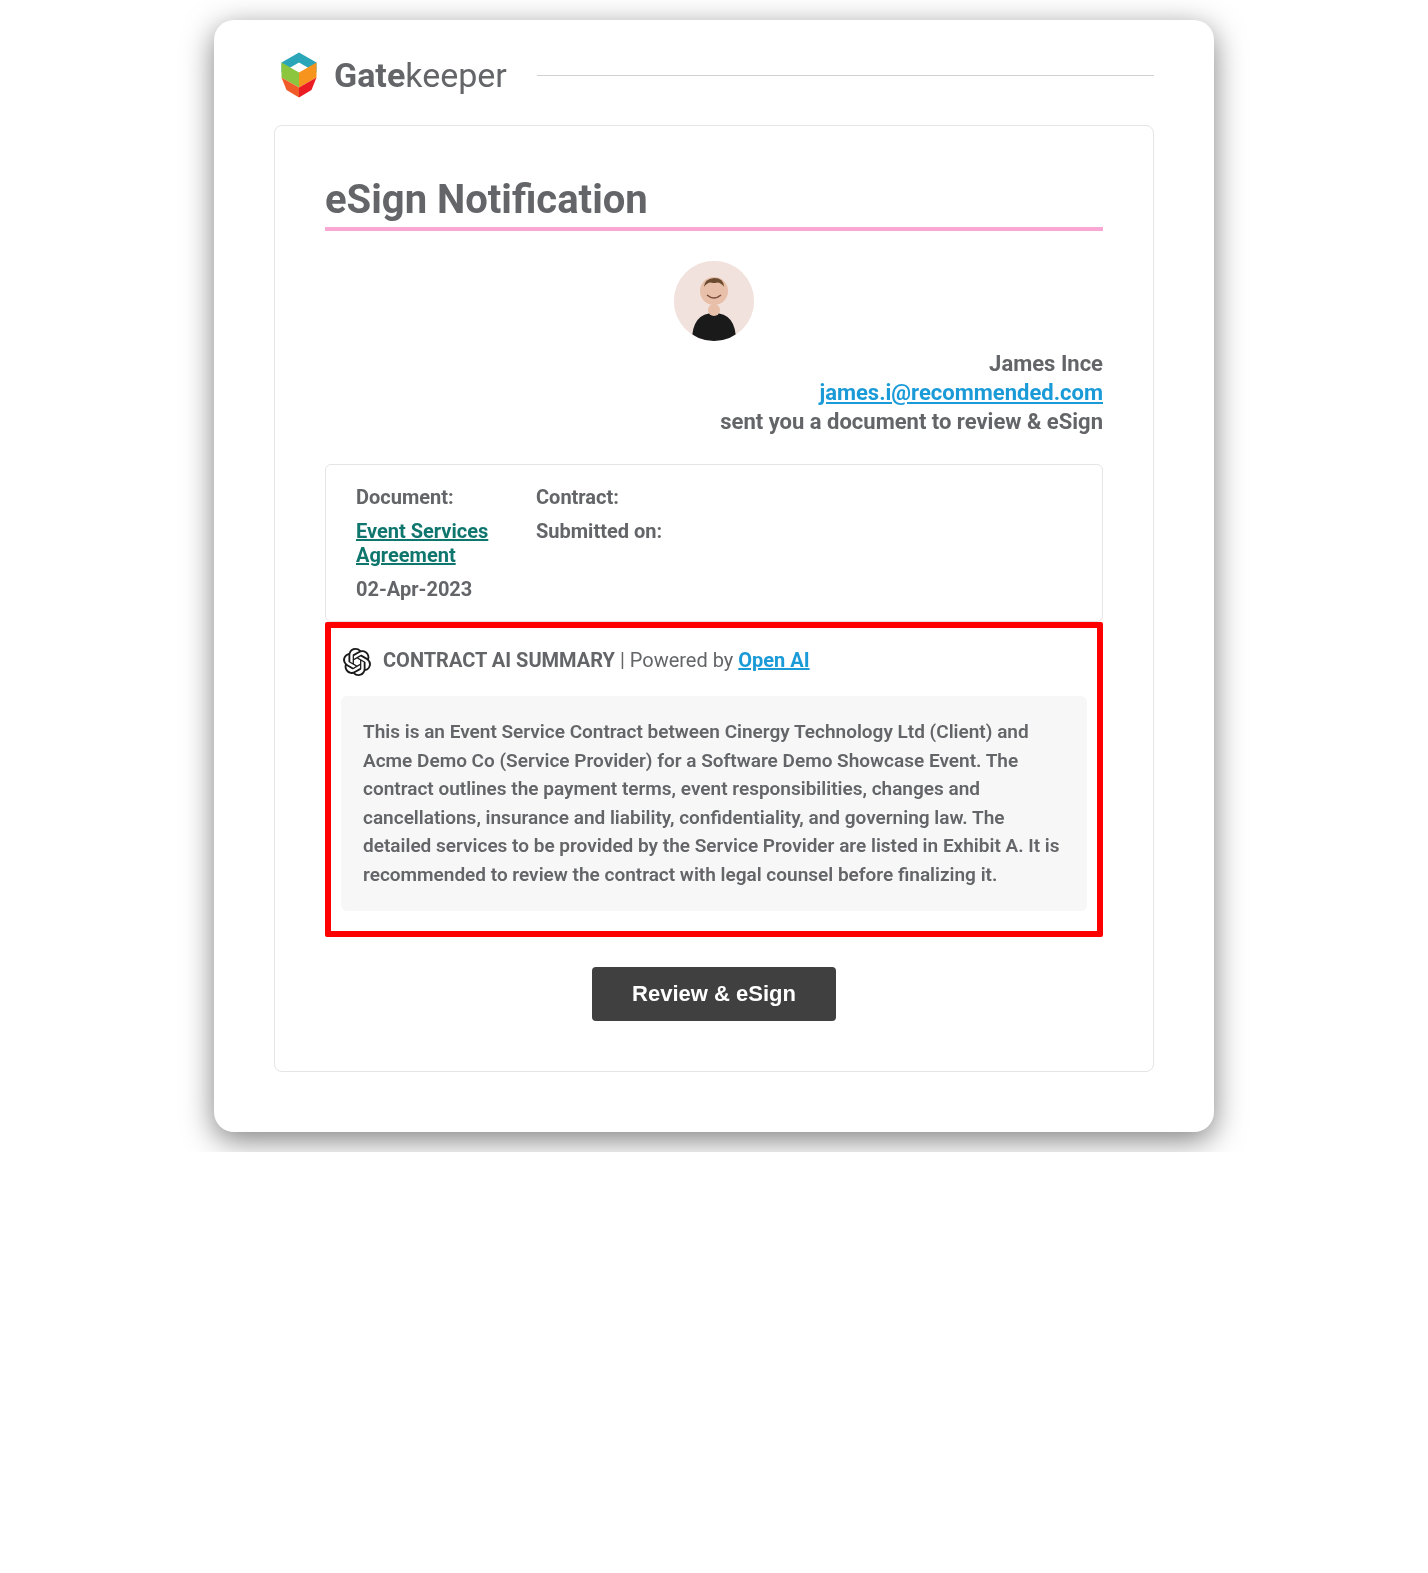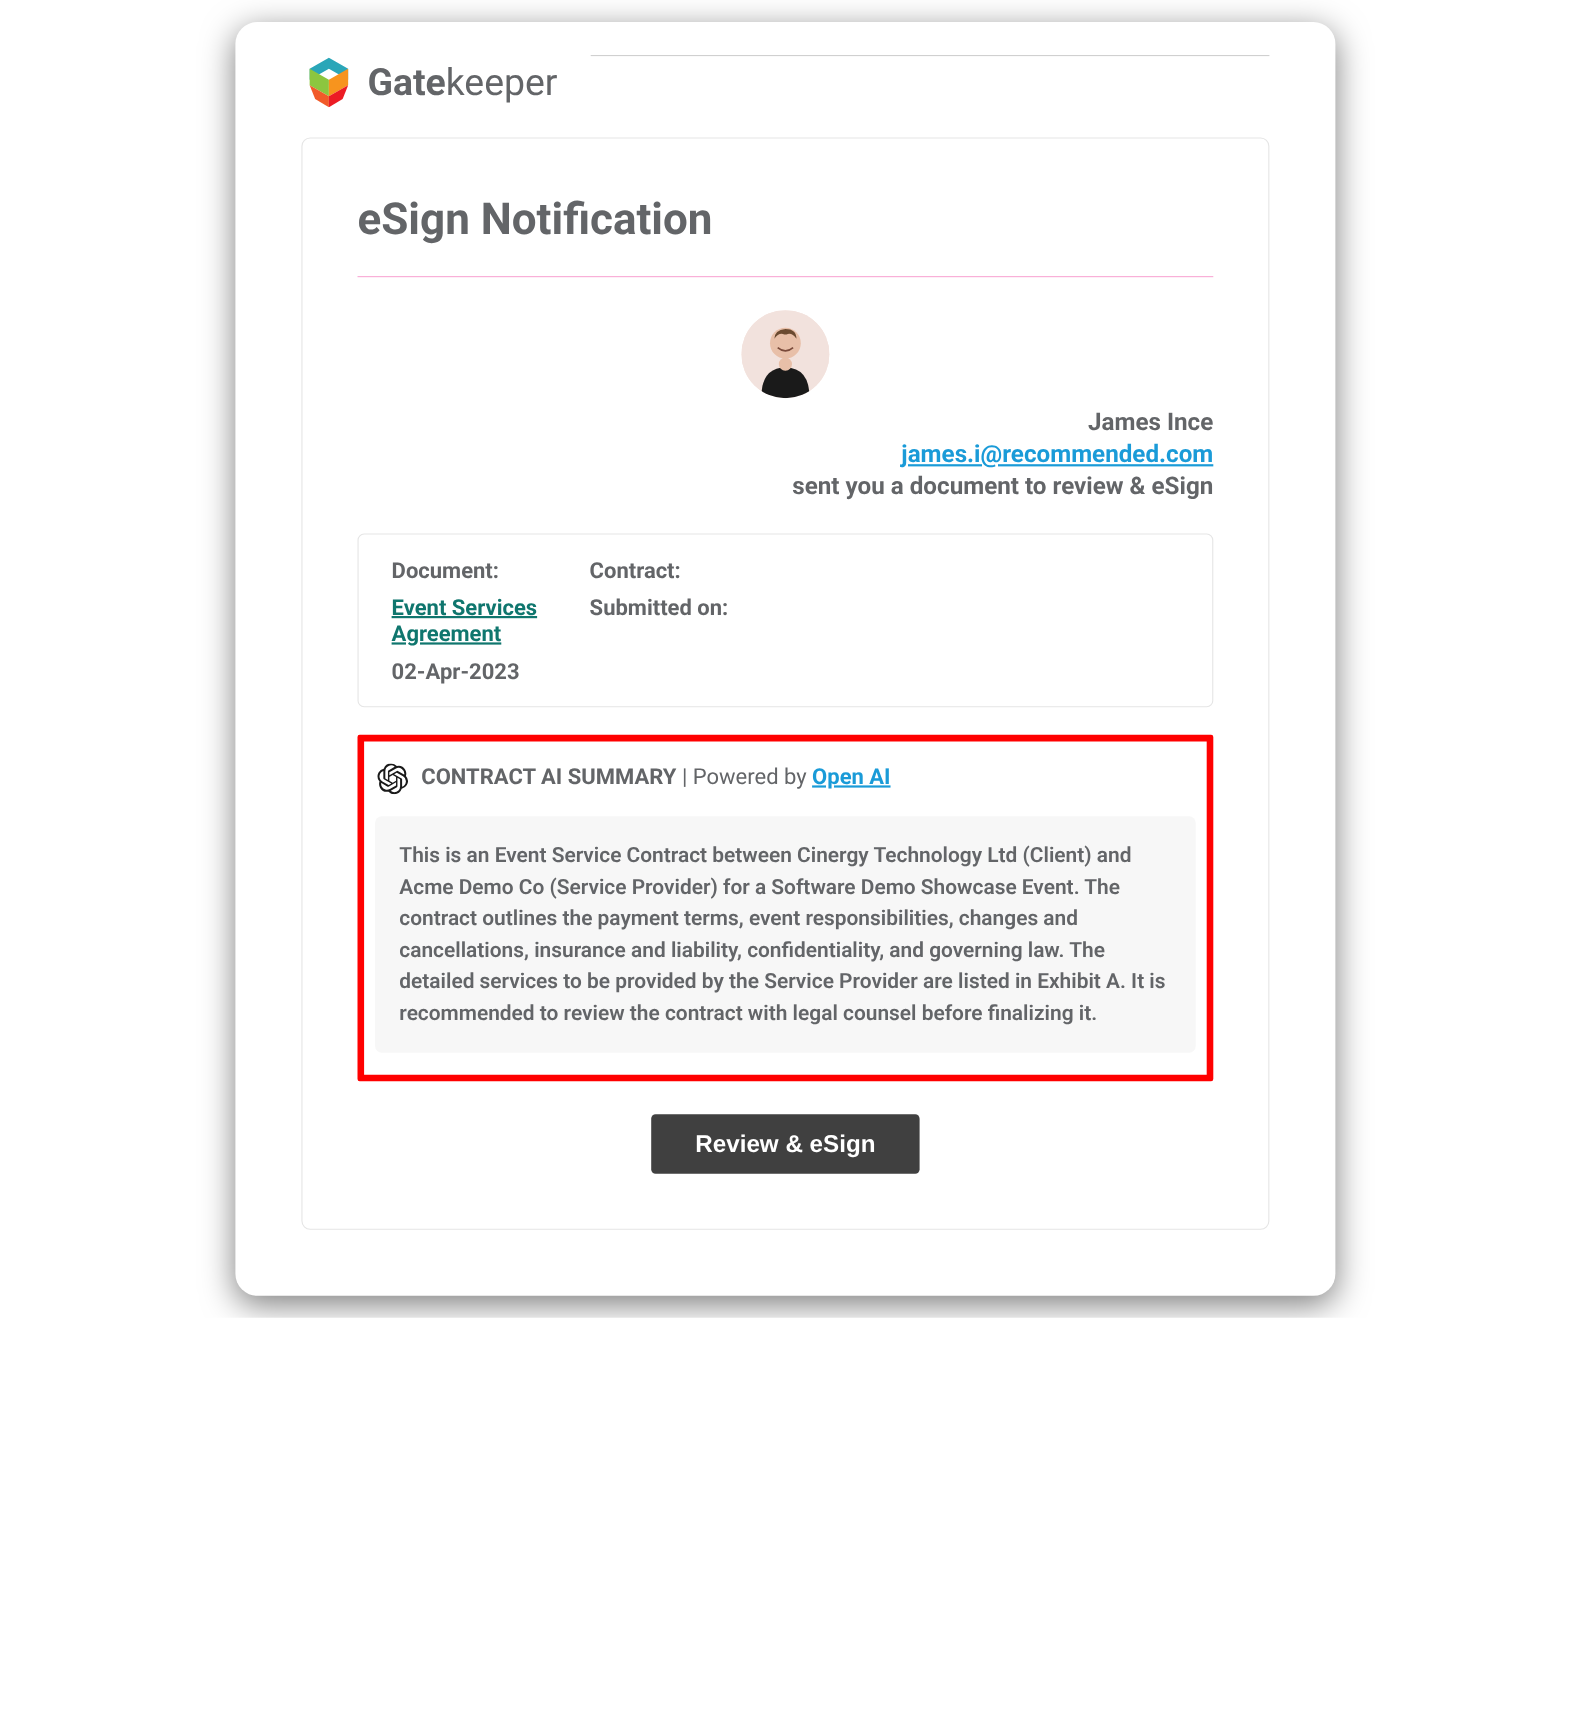--- a/index.html
+++ b/index.html
@@ -11,20 +11,21 @@
     .page-wrapper {
       max-width: 1000px;
       margin: 0 auto;
       background: #fff;
       border-radius: 20px;
       box-shadow: 0 8px 30px rgba(0,0,0,0.5);
       padding: 30px 60px 60px 60px;
     }
     .header-row {
       display: flex;
+      align-items: center;
       margin-bottom: 25px;
     }
     .logo-block {
       display: flex;
       align-items: center;
       gap: 10px;
     }
     .logo-mark {
       width: 50px;
       height: 50px;
@@ -45,22 +46,22 @@
     }
     .content-card {
       border: 1px solid #e5e5e5;
       border-radius: 8px;
       padding: 50px 50px 50px 50px;
     }
     .notif-title {
       font-size: 40px;
       font-weight: 700;
       color: #636568;
-      padding-bottom: 28px;
-      border-bottom: 1px solid #f9a8d4;
+      padding-bottom: 4px;
+      border-bottom: 4px solid #f9a8d4;
       margin-bottom: 30px;
     }
     .sender-block {
       text-align: right;
       margin-bottom: 30px;
     }
     .avatar {
       width: 80px;
       height: 80px;
       border-radius: 50%;
@@ -93,21 +94,20 @@
     .details-box {
       border: 1px solid #e5e5e5;
       border-radius: 6px;
       padding: 20px 30px;
       display: grid;
       grid-template-columns: 160px 1fr;
       row-gap: 10px;
       column-gap: 20px;
       font-size: 20px;
       color: #636568;
-      margin-bottom: 25px;
     }
     .details-box .label {
       font-weight: 700;
     }
     .details-box .value {
       font-weight: 700;
     }
     .details-box .value a {
       color: #0f766e;
       text-decoration: underline;

